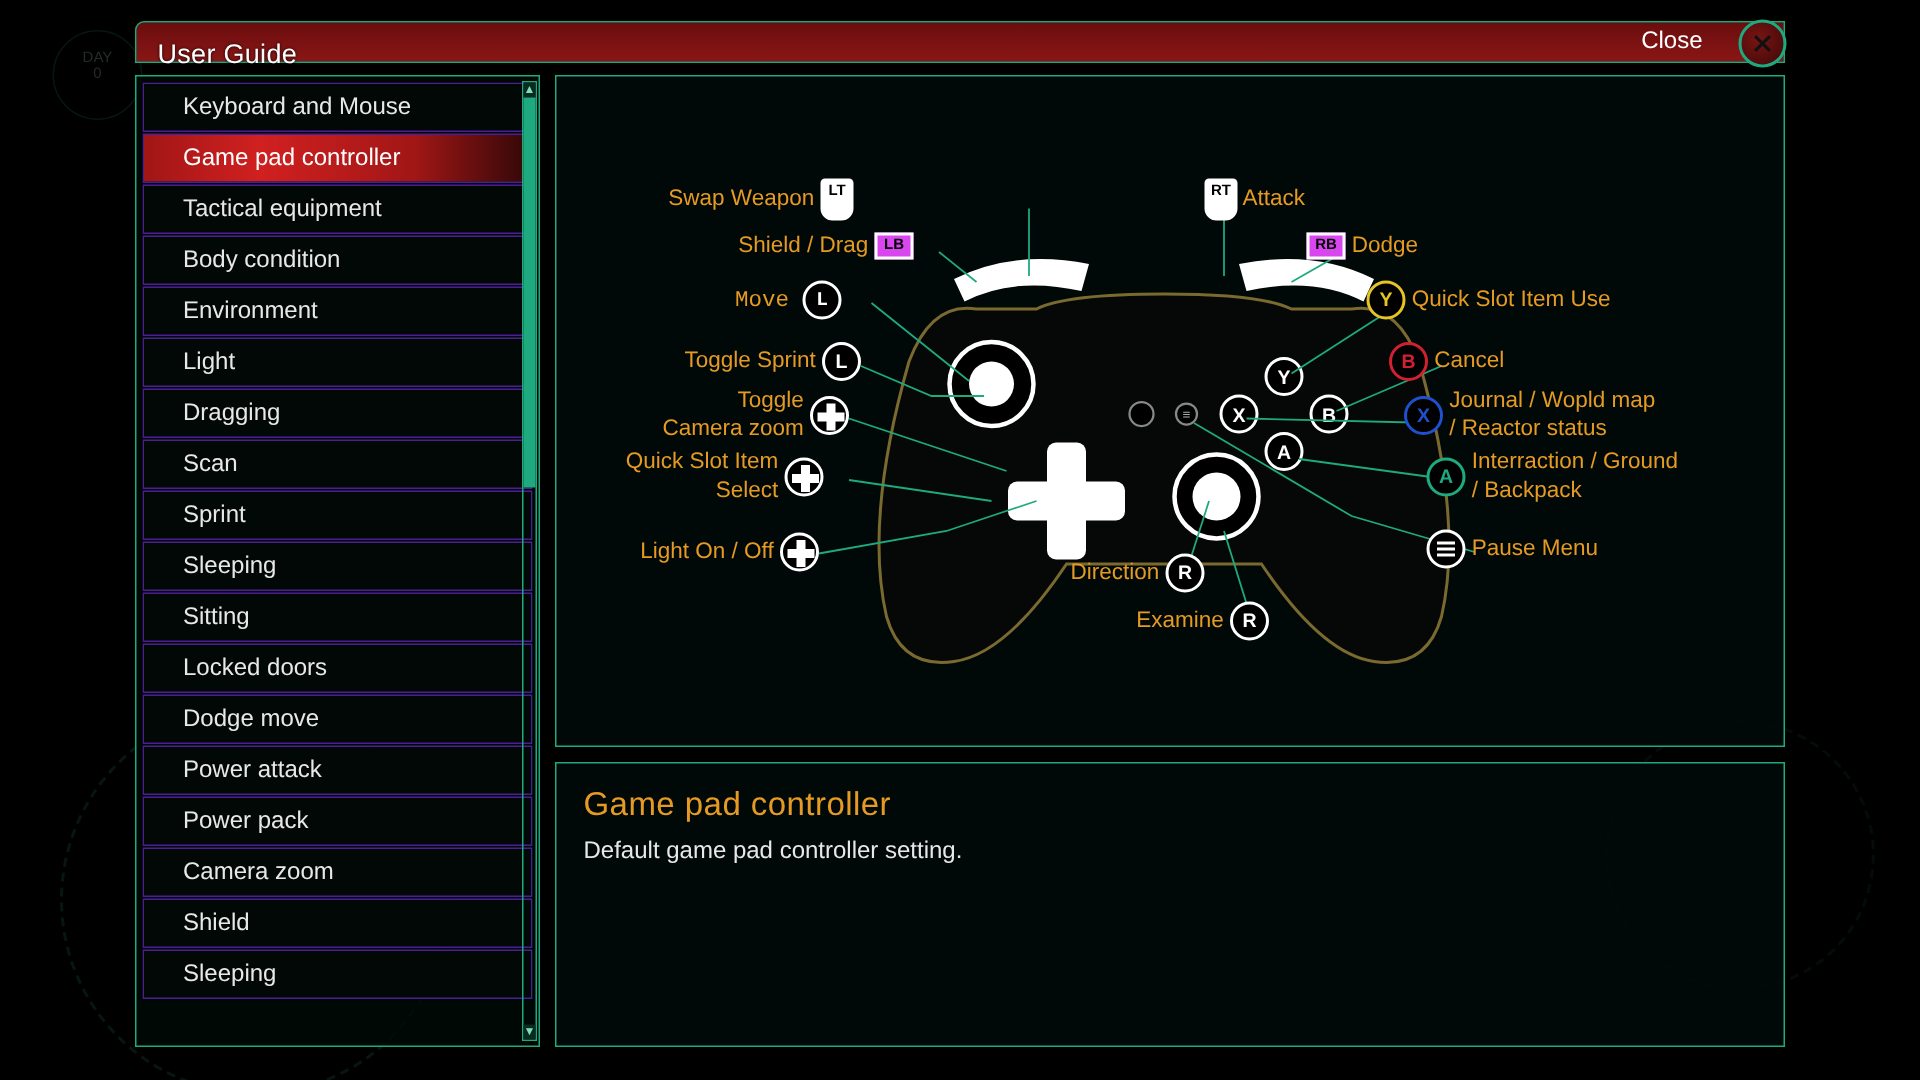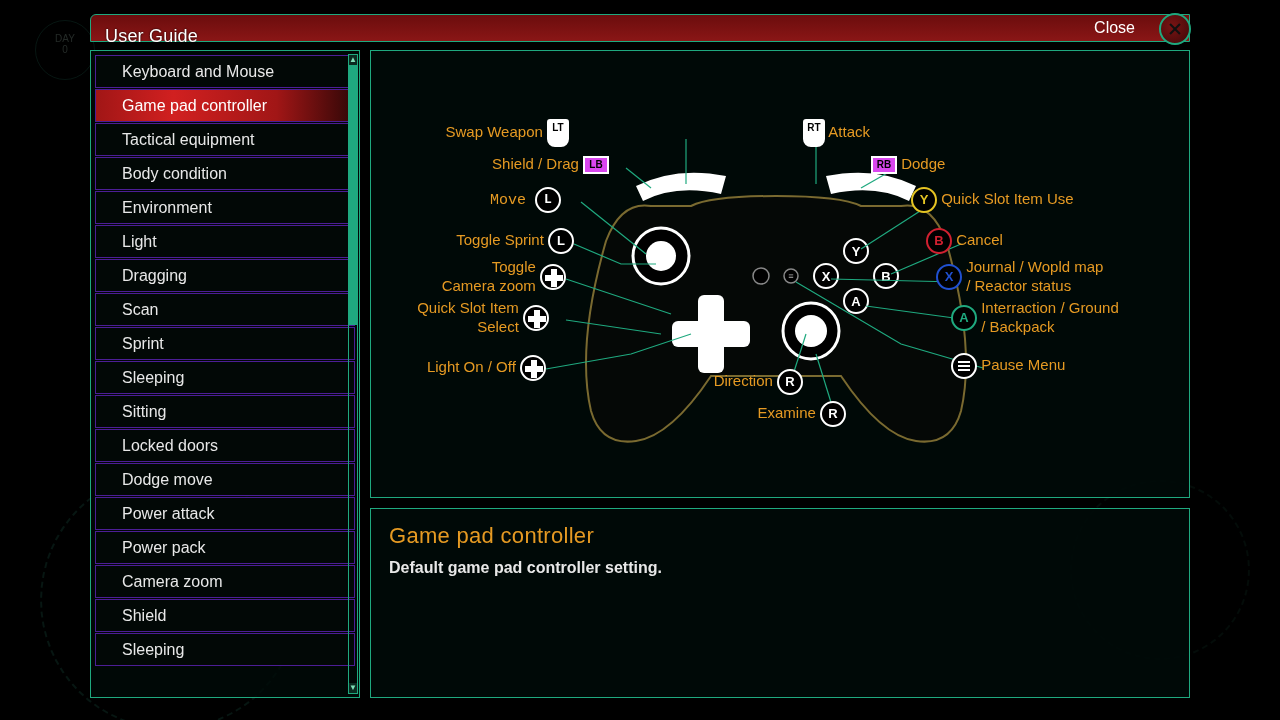--- a/index.html
+++ b/index.html
@@ -86,21 +86,21 @@
 .right-col { flex:1; display:flex; flex-direction:column; gap:10px;}
 .diagram-panel {
   flex: 1; border:1px solid #1fa97f; background: rgba(0,10,8,0.85);
   position: relative; overflow:hidden;
 }
 .desc-panel {
   height: 190px; border:1px solid #1fa97f; background: rgba(0,10,8,0.85);
   padding: 14px 18px;
 }
 .desc-title { color:#e59a23; font-size:22px; font-weight:500; margin-bottom:10px; letter-spacing:0.3px;}
-.desc-text { color:#e8e8e8; font-size:16px;font-weight:bold;}
+.desc-text { color:#e8e8e8; font-size:16px;}
 
 
 .ctl { position:absolute; left:0; top:0; width:100%; height:100%;}
 .lbl { position:absolute; color:#e59a23; font-size:15px; white-space:nowrap; line-height:1.25;}
 .lbl.left{ text-align:right;}
 .icn { display:inline-flex; align-items:center; justify-content:center; vertical-align:middle;}
 .circ { width:26px; height:26px; border-radius:50%; border:2px solid #fff; background:#000; color:#fff; font-size:13px; font-weight:bold; display:inline-flex; align-items:center; justify-content:center;}
 .circ.yellow{ border-color:#e5c423; color:#e5c423;}
 .circ.red{ border-color:#d12030; color:#d12030;}
 .circ.blue{ border-color:#2050d0; color:#2050d0;}

